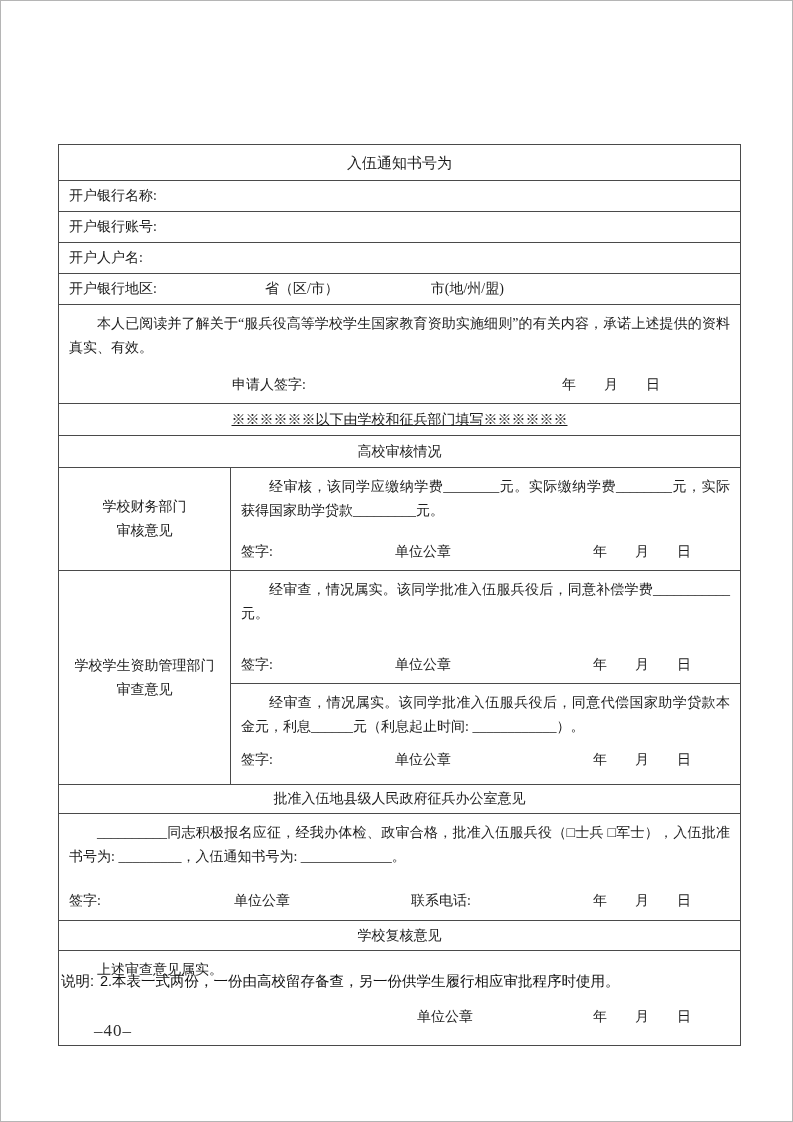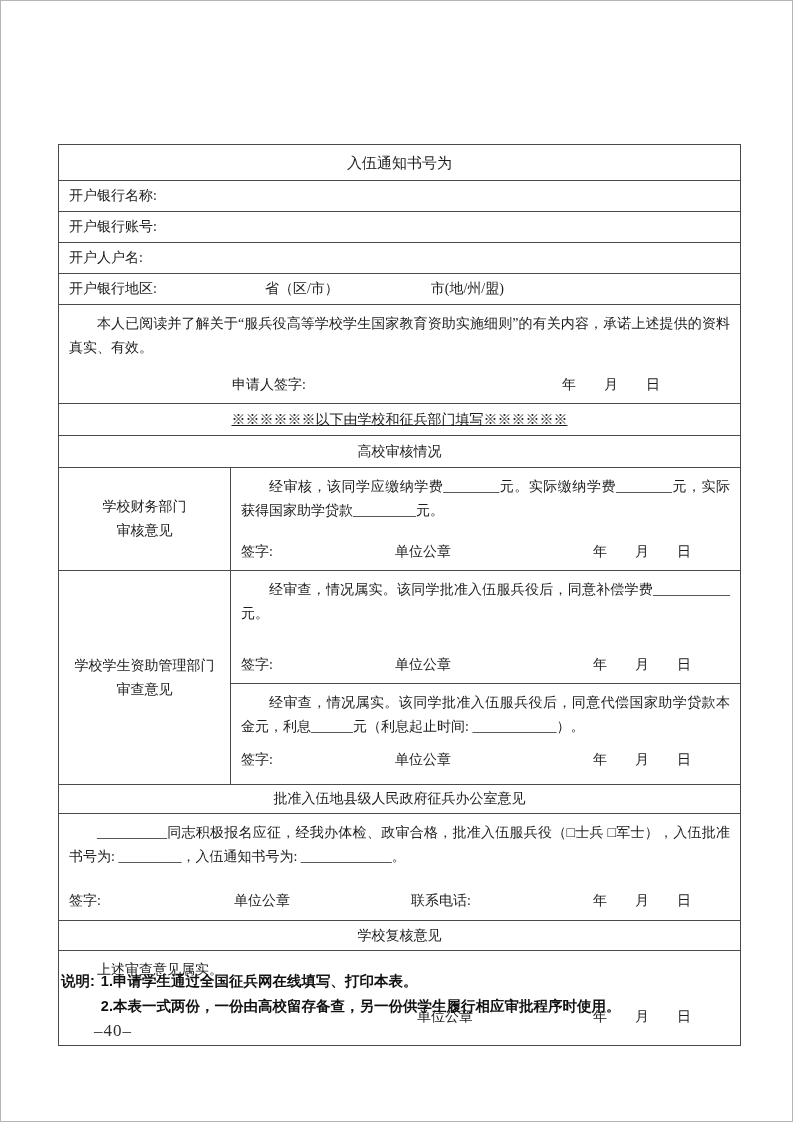--- a/index.html
+++ b/index.html
@@ -71,21 +71,21 @@
   .rechk-sign { margin-top: 23px; }
   .rechk-sign .seal { margin-left: 348px; }
   .rechk-sign .date { margin-right: 39px; }
 
   .notes {
     position: absolute;
     left: 60px; top: 968px;
     width: 680px;
     display: flex;
     font-family: "Liberation Sans", "DejaVu Sans", sans-serif;
-    font-weight: bold;
+    font-weight: normal;
     font-size: 14.5px;
     line-height: 25px;
     color: #111;
   }
   .notes .notes-label { flex: 0 0 auto; margin-right: 6px; }
   .notes .notes-items { flex: 1; }
   .notes .note-item { margin: 0; }
 
   .page-number {
     position: absolute;
@@ -211,18 +211,17 @@
         <span class="date">年　　月　　日</span>
       </div>
     </td>
   </tr>
 </tbody>
   </table>
 
 <div class="notes">
   <div class="notes-label">说明:</div>
   <div class="notes-items">
-    <p class="note-item">1.申请学生通过全国征兵网在线填写、打印本表。</p>
     <p class="note-item">2.本表一式两份，一份由高校留存备查，另一份供学生履行相应审批程序时使用。</p>
   </div>
 </div>
 
 <div class="page-number">–40–</div>
 
 </body></html>

